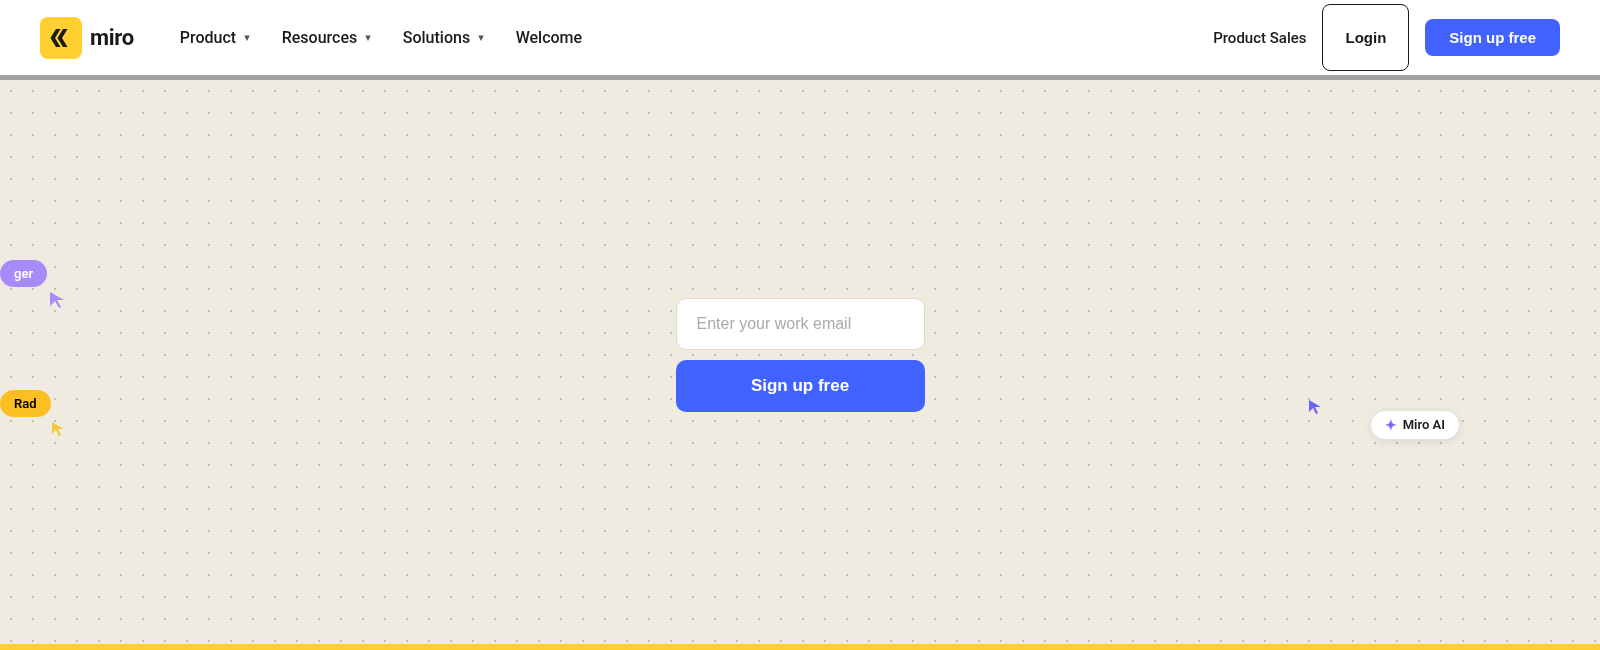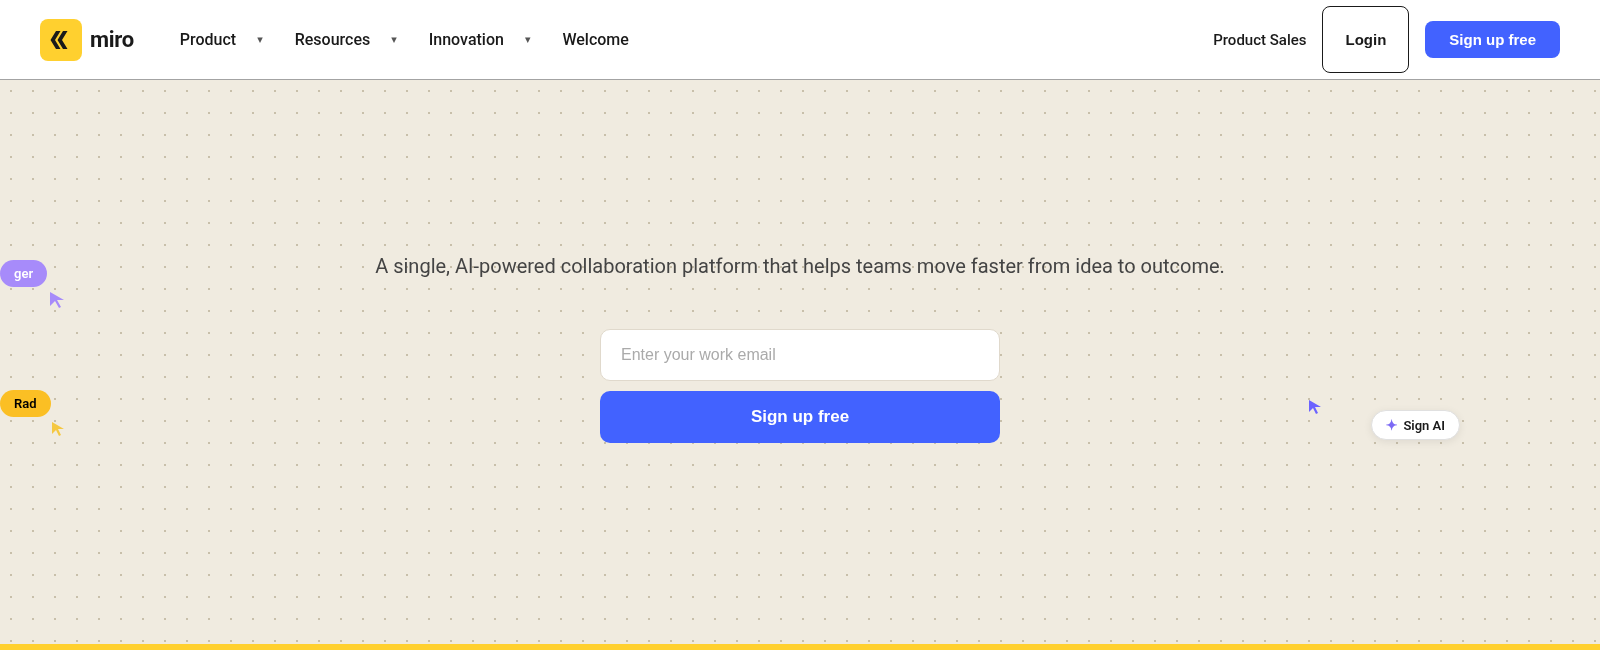--- a/index.html
+++ b/index.html
@@ -15,21 +15,21 @@
     
     .hero-bg {
       background-color: #f0ebe0;
       background-image: radial-gradient(circle, #c8bfaa 1px, transparent 1px);
       background-size: 22px 22px;
     }
 
     
     .navbar {
       background: #ffffff;
-      border-bottom: 1px solid #a3a3a3;
+      border-bottom: 5px solid #a3a3a3;
       display: flex;
       align-items: center;
       justify-content: space-between;
       padding: 0 40px;
       height: 80px;
       position: relative;
       z-index: 10;
     }
 
     .navbar-left {
@@ -69,21 +69,21 @@
 
     .nav-links {
       display: flex;
       align-items: center;
       gap: 4px;
     }
 
     .nav-item {
       display: flex;
       align-items: center;
-      gap: 21px;
+      gap: 8px;
       padding: 8px 14px;
       font-size: 16px;
       font-weight: 500;
       color: #1a1a1a;
       cursor: pointer;
       border-radius: 6px;
       text-decoration: none;
     }
 
     .chevron {
@@ -199,21 +199,20 @@
     }
 
     
     .floating-badge {
       position: absolute;
       border-radius: 20px;
       padding: 6px 14px;
       font-size: 13px;
       font-weight: 600;
       display: flex;
-      align-items: center;
       gap: 6px;
       white-space: nowrap;
       z-index: 3;
     }
 
     .badge-ger {
       top: 180px;
       left: 0px;
       background: #a78bfa;
       color: #fff;
@@ -284,21 +283,21 @@
     <nav class="nav-links">
       <a class="nav-item">
         <span>Product</span>
         <span class="chevron">▾</span>
       </a>
       <a class="nav-item">
         <span>Resources</span>
         <span class="chevron">▾</span>
       </a>
       <a class="nav-item">
-        <span>Innovation</span>
+        <span>Solutions</span>
         <span class="chevron">▾</span>
       </a>
       <a class="nav-item">
         <span>Welcome</span>
       </a>
     </nav>
   </div>
 
   <div class="navbar-right">
     <a class="contact-sales">Product Sales</a>
@@ -330,25 +329,24 @@
   </div>
 
   <div class="cursor-arrow cursor-miro">
     <svg width="18" height="18" viewBox="0 0 18 18">
       <polygon points="2,2 2,14 6,10 9,16 11,15 8,9 14,9" fill="#6c63ff"></polygon>
     </svg>
   </div>
 
   <div class="floating-badge badge-miro-ai">
     <span style="color:#7c6af5; font-size:14px;">✦</span>
-    <span>Sign AI</span>
+    <span>Miro AI</span>
   </div>
 
   <div class="hero-content">
-    <p class="hero-subtitle">A single, AI-powered collaboration platform that helps teams move faster from idea to outcome.</p>
 
     <div class="email-form">
       <input class="email-input" type="email" placeholder="Enter your work email" style="">
       <button class="btn-signup-hero">Sign up free</button>
     </div>
   </div>
 
   <div class="bottom-bar"></div>
 </section>
 

